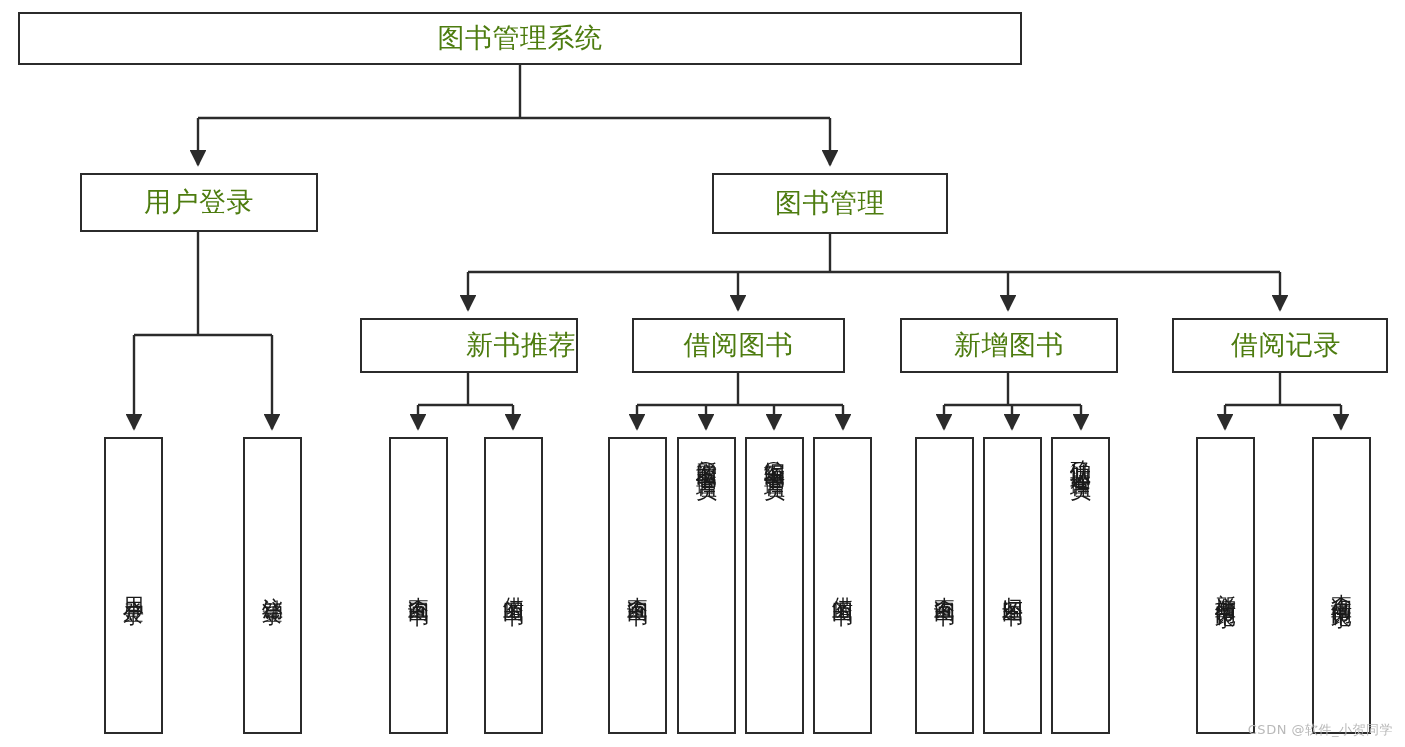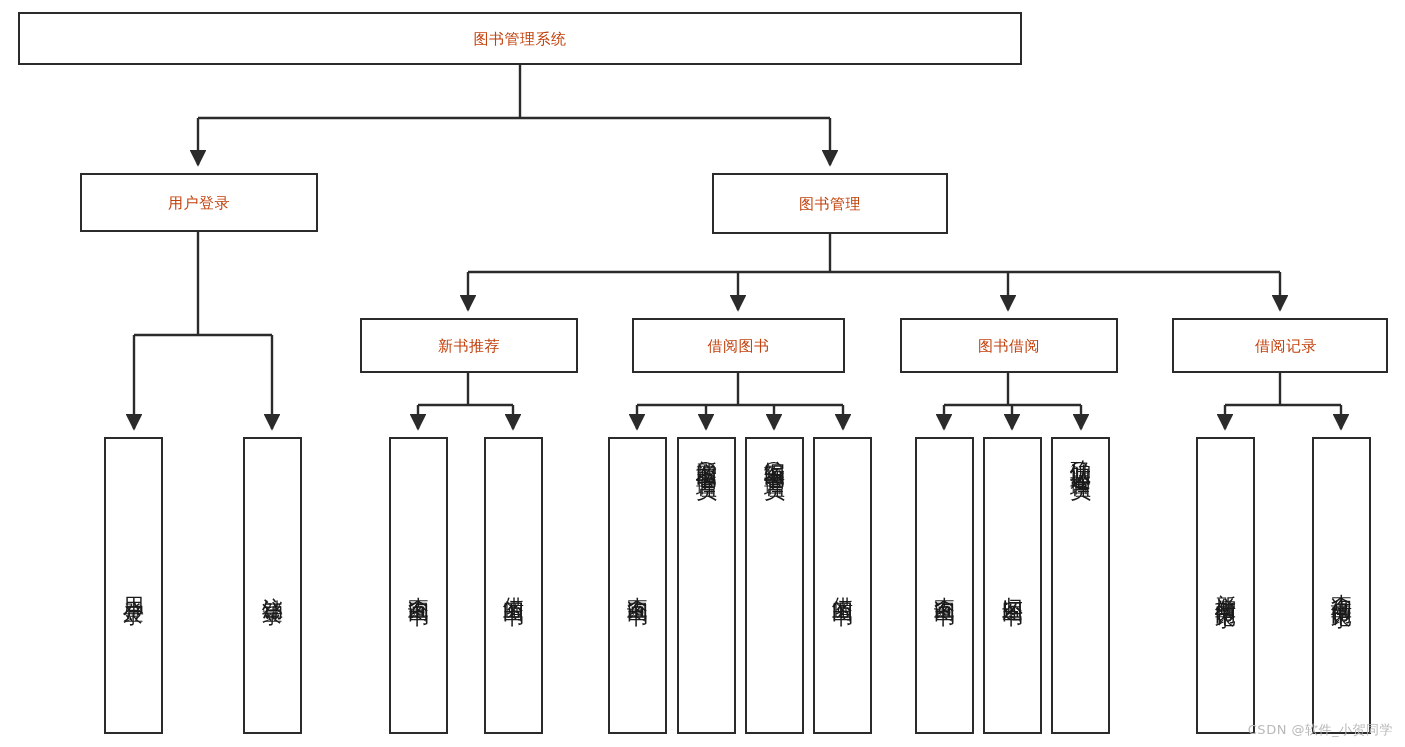--- a/index.html
+++ b/index.html
@@ -27,22 +27,22 @@
   .node-box {
     position: absolute;
     box-sizing: border-box;
     background: #ffffff;
     border: 2px solid #2b2b2b;
     display: flex;
     align-items: center;
     justify-content: center;
   }
   .node-label-h {
-    font-size: 15px;
-    color: #c2410c;
+    font-size: 27px;
+    color: #4d7c0f;
     line-height: 1.2;
     letter-spacing: 0.5px;
     white-space: nowrap;
     text-align: center;
   }
   .leaf-box {
     position: absolute;
     box-sizing: border-box;
     background: #ffffff;
     border: 2px solid #2b2b2b;
@@ -132,28 +132,28 @@
   <div id="nodes-layer">
       <div class="node-box" style="left: 18px; top: 12px; width: 1004px; height: 53px;">
         <span class="node-label-h">图书管理系统</span>
       </div>
       <div class="node-box" style="left: 80px; top: 173px; width: 238px; height: 59px;">
         <span class="node-label-h">用户登录</span>
       </div>
       <div class="node-box" style="left: 712px; top: 173px; width: 236px; height: 61px;">
         <span class="node-label-h">图书管理</span>
       </div>
-      <div class="node-box" style="left: 360px; top: 318px; width: 218px; height: 55px;">
+      <div class="node-box" style="left: 360px; top: 318px; width: 218px; height: 55px; justify-content: flex-end;">
         <span class="node-label-h">新书推荐</span>
       </div>
       <div class="node-box" style="left: 632px; top: 318px; width: 213px; height: 55px;">
         <span class="node-label-h">借阅图书</span>
       </div>
       <div class="node-box" style="left: 900px; top: 318px; width: 218px; height: 55px;">
-        <span class="node-label-h">图书借阅</span>
+        <span class="node-label-h">新增图书</span>
       </div>
       <div class="node-box" style="left: 1172px; top: 318px; width: 216px; height: 55px; padding-left: 12px;">
         <span class="node-label-h">借阅记录</span>
       </div>
       <div class="leaf-box" style="left: 104px; top: 437px; width: 59px; height: 297px;">
         <span class="node-label-v">用户登录</span>
       </div>
       <div class="leaf-box" style="left: 243px; top: 437px; width: 59px; height: 297px;">
         <span class="node-label-v">注销登录</span>
       </div>

